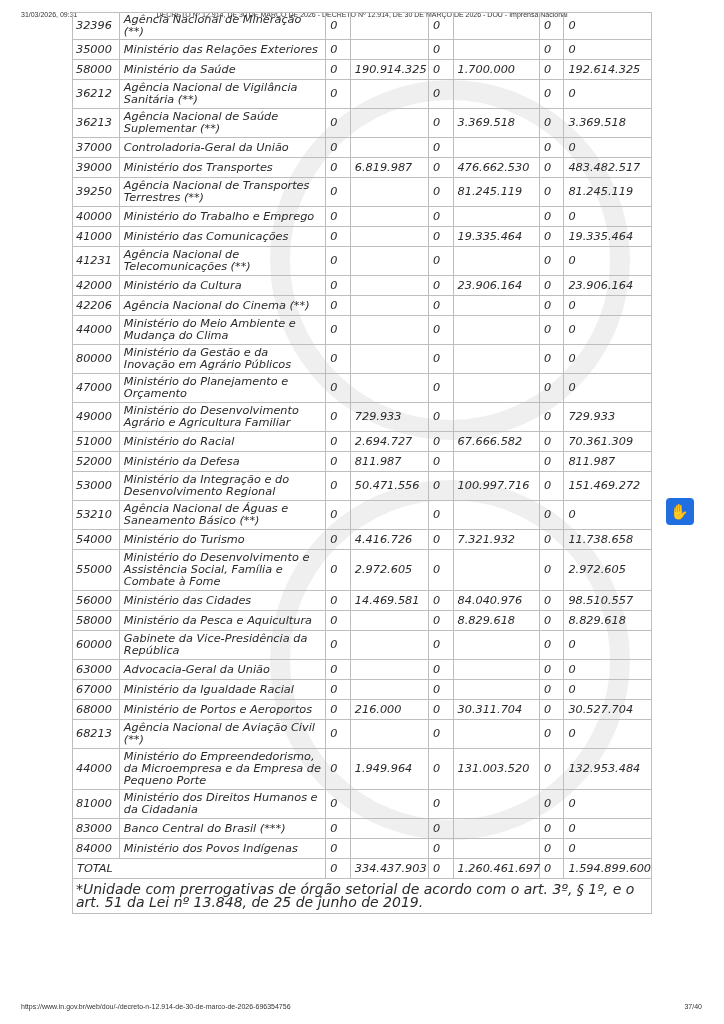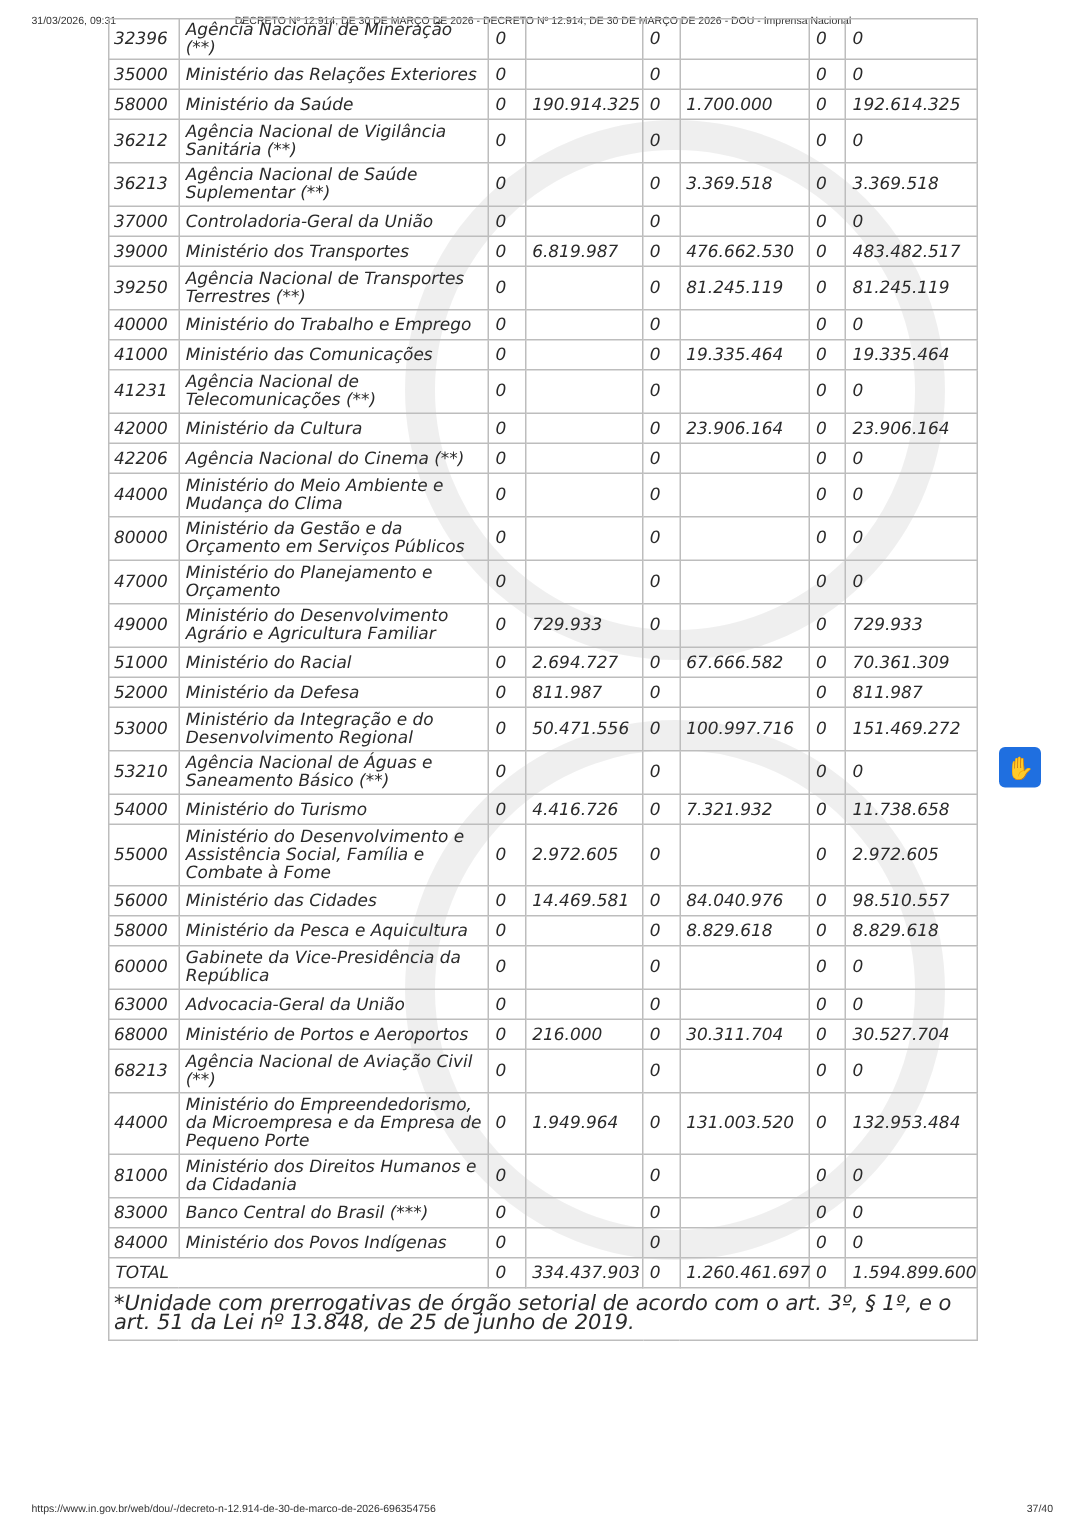--- a/index.html
+++ b/index.html
@@ -196,21 +196,21 @@
           <td class="name">Ministério do Meio Ambiente e Mudança do Clima</td>
           <td class="z">0</td>
           <td class="v1"></td>
           <td class="z">0</td>
           <td class="v2"></td>
           <td class="z">0</td>
           <td class="v3">0</td>
         </tr>
         <tr class="tall">
           <td class="code">80000</td>
-          <td class="name">Ministério da Gestão e da Orçamento em Serviços Públicos</td>
+          <td class="name">Ministério da Gestão e da Inovação em Agrário Públicos</td>
           <td class="z">0</td>
           <td class="v1"></td>
           <td class="z">0</td>
           <td class="v2"></td>
           <td class="z">0</td>
           <td class="v3">0</td>
         </tr>
         <tr class="tall">
           <td class="code">47000</td>
           <td class="name">Ministério do Planejamento e Orçamento</td>
@@ -317,20 +317,30 @@
           <td class="z">0</td>
           <td class="v1"></td>
           <td class="z">0</td>
           <td class="v2"></td>
           <td class="z">0</td>
           <td class="v3">0</td>
         </tr>
         <tr>
           <td class="code">63000</td>
           <td class="name">Advocacia-Geral da União</td>
+          <td class="z">0</td>
+          <td class="v1"></td>
+          <td class="z">0</td>
+          <td class="v2"></td>
+          <td class="z">0</td>
+          <td class="v3">0</td>
+        </tr>
+        <tr>
+          <td class="code">67000</td>
+          <td class="name">Ministério da Igualdade Racial</td>
           <td class="z">0</td>
           <td class="v1"></td>
           <td class="z">0</td>
           <td class="v2"></td>
           <td class="z">0</td>
           <td class="v3">0</td>
         </tr>
         <tr>
           <td class="code">68000</td>
           <td class="name">Ministério de Portos e Aeroportos</td>

